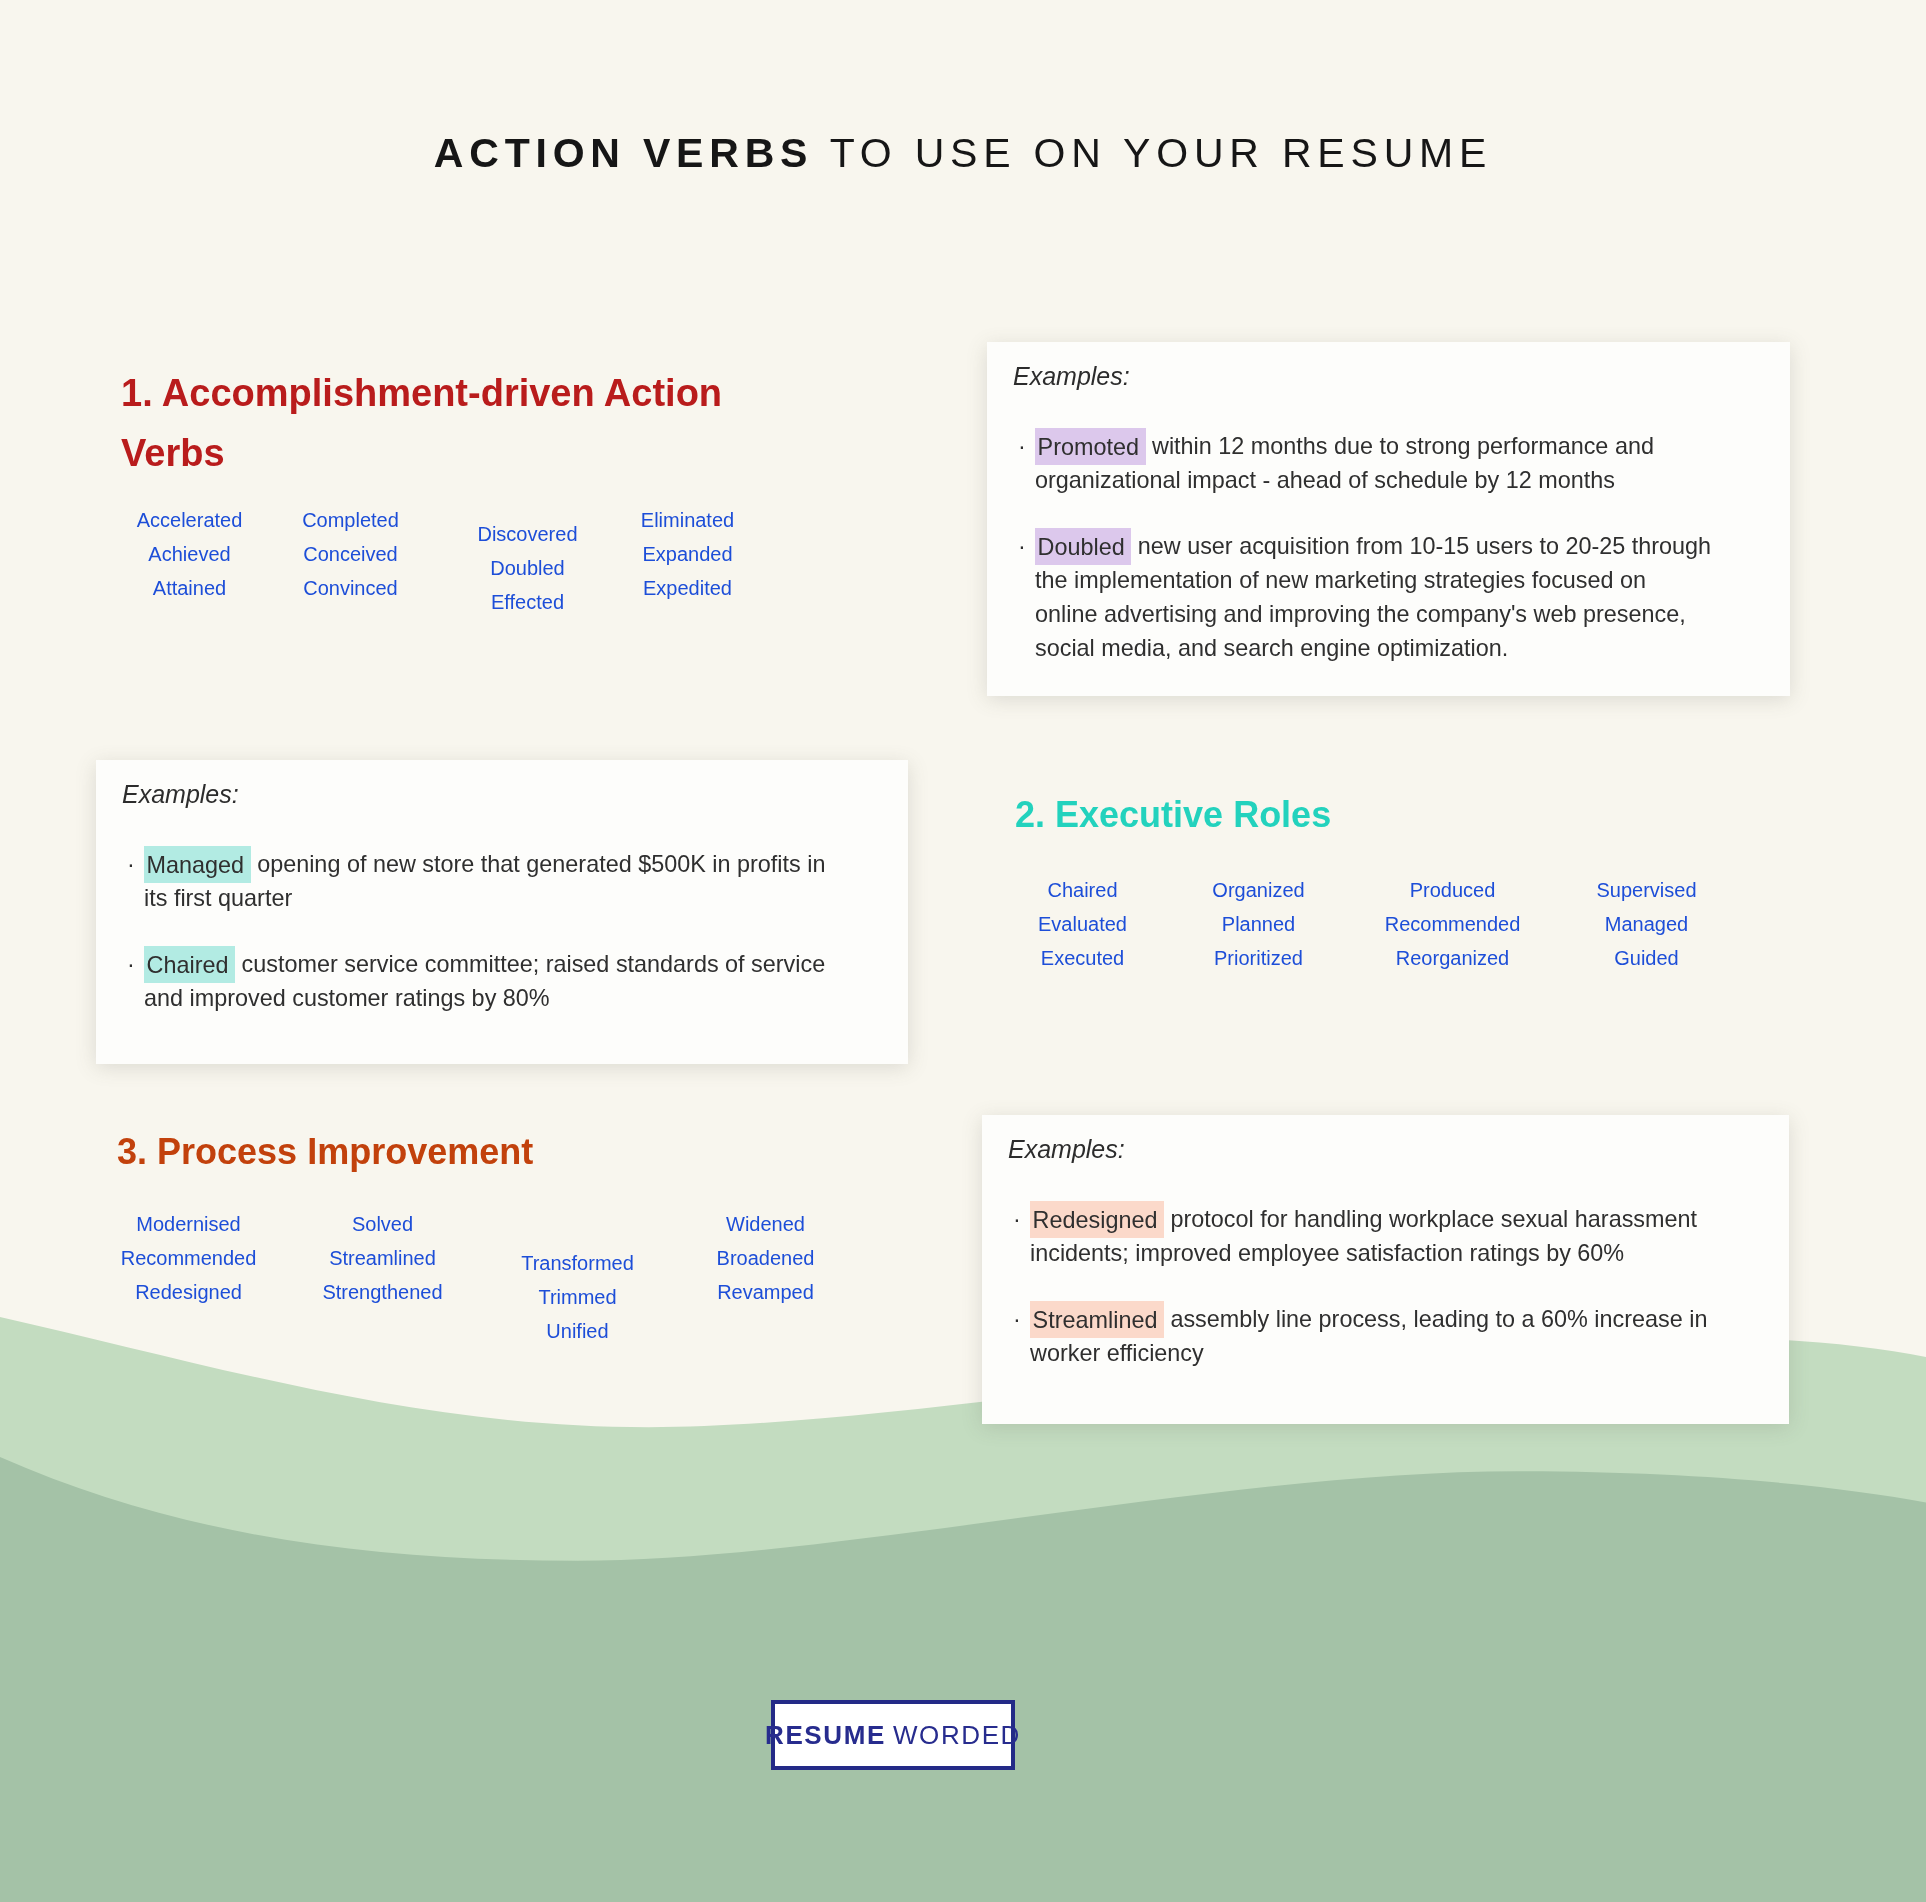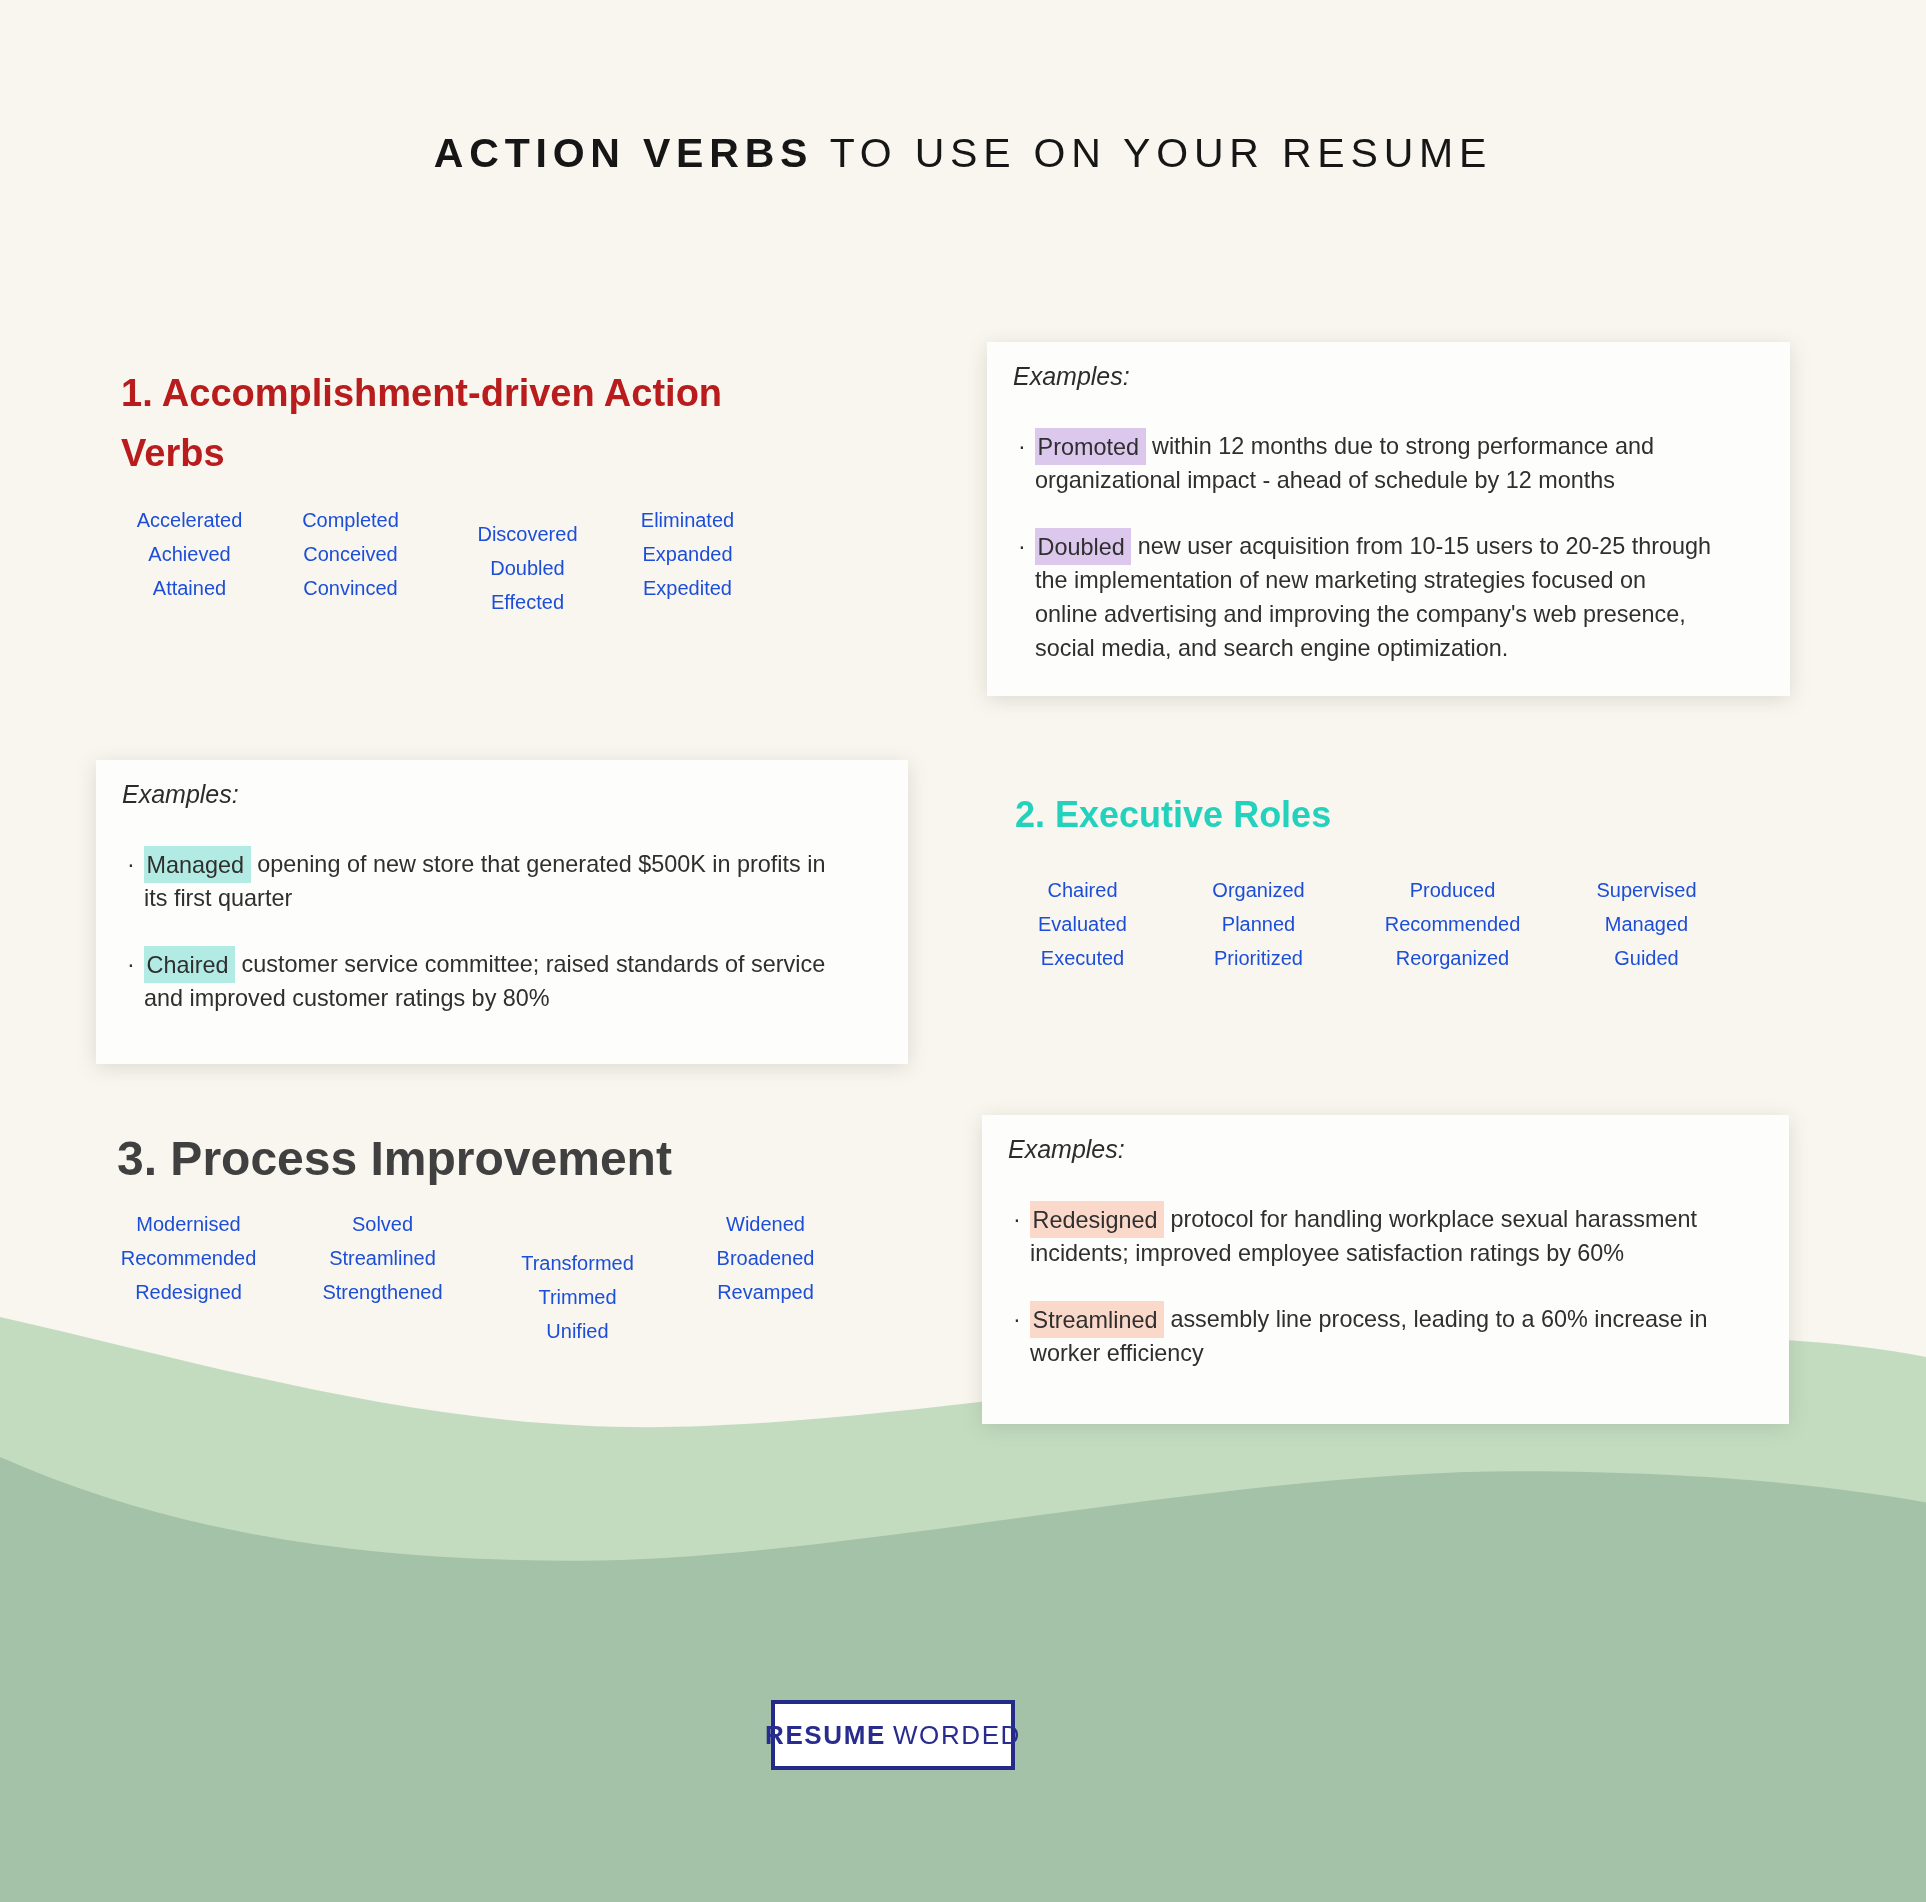--- a/index.html
+++ b/index.html
@@ -22,21 +22,21 @@
   .title .em{font-weight:800;}
   
   .sec-heading{
     position:absolute;
     font-weight:700;
     white-space:pre-line;
     z-index:2;
   }
   .h-1{left:121px;top:363px;font-size:38px;line-height:60px;color:#b91c1c;width:746px;}
   .h-2{left:1015px;top:794px;font-size:36px;color:#23d2bd;}
-  .h-3{left:117px;top:1131px;font-size:48px;color:#404040;}
+  .h-3{left:117px;top:1131px;font-size:36px;color:#c2410c;}
   
   .word-col{
     position:absolute;
     width:195px;
     text-align:center;
     font-size:20px;line-height:34px;
     color:#1d4ed8;
     z-index:2;
   }
   .word{display:block;}

